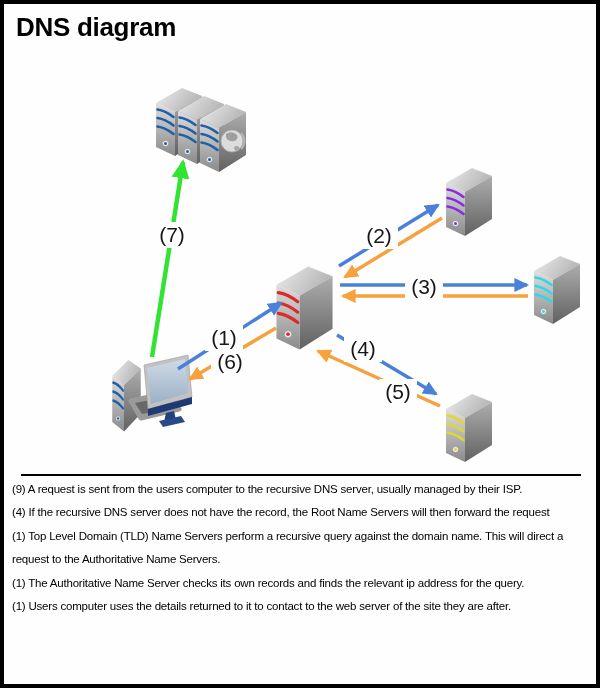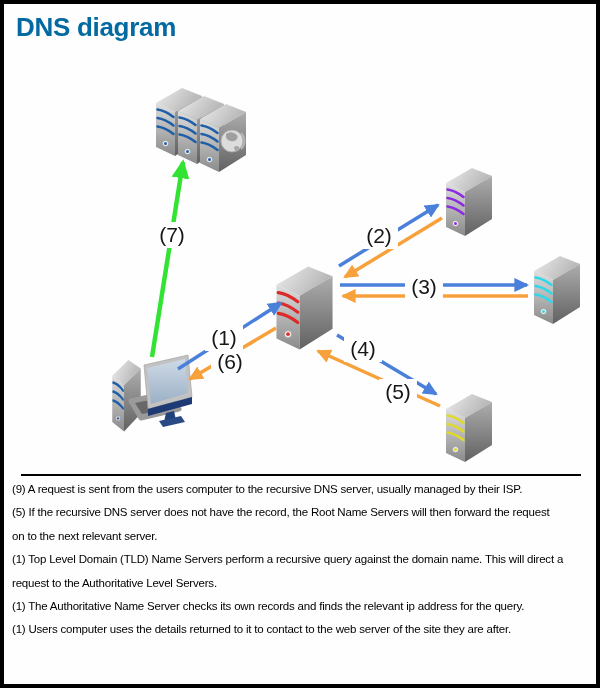--- a/index.html
+++ b/index.html
@@ -3,21 +3,21 @@
 <meta charset="utf-8">
 <style>
   html,body{margin:0;padding:0;background:#fff;}
   .frame{
     position:relative;width:600px;height:688px;box-sizing:border-box;
     border:4px solid #000;background:#fefefe;overflow:hidden;
     font-family:"Liberation Sans",sans-serif;
   }
   .title{
     margin:0;padding:8px 0 0 12px;font-size:26px;font-weight:700;
-    color:#0369a1;letter-spacing:-0.3px;
+    color:#000000;letter-spacing:-0.3px;
   }
   svg.diagram{position:absolute;left:0;top:0;}
   .stripes{fill:none;stroke-width:2.6;stroke-linecap:round;}
   .led-ring{fill:#f2f2f2;stroke:#999;stroke-width:0.4;}
   .flow{fill:none;stroke-width:3.5;}
   .flow-green{fill:none;stroke-width:4.5;}
   .arrow-label text{
     font-family:"Liberation Sans",sans-serif;font-size:21px;fill:#161616;
     text-anchor:middle;
   }
@@ -207,21 +207,20 @@
     <g class="arrow-label" transform="translate(168,231)">
       <rect x="-19" y="-13" width="38" height="26"></rect>
       <text y="7">(7)</text>
     </g>
   </svg>
 
   <div class="rule"></div>
 
   <div class="notes">
     <div class="note-line">(9) A request is sent from the users computer to the recursive DNS server, usually managed by their ISP.</div>
-    <div class="note-line">(5) If the recursive DNS server does not have the record, the Root Name Servers will then forward the request</div>
-    <div class="note-line">on to the next relevant server.</div>
+    <div class="note-line">(4) If the recursive DNS server does not have the record, the Root Name Servers will then forward the request</div>
     <div class="note-line">(1) Top Level Domain (TLD) Name Servers perform a recursive query against the domain name. This will direct a</div>
-    <div class="note-line">request to the Authoritative Level Servers.</div>
+    <div class="note-line">request to the Authoritative Name Servers.</div>
     <div class="note-line">(1) The Authoritative Name Server checks its own records and finds the relevant ip address for the query.</div>
     <div class="note-line">(1) Users computer uses the details returned to it to contact to the web server of the site they are after.</div>
   </div>
 
 </div>
 
 </body></html>

